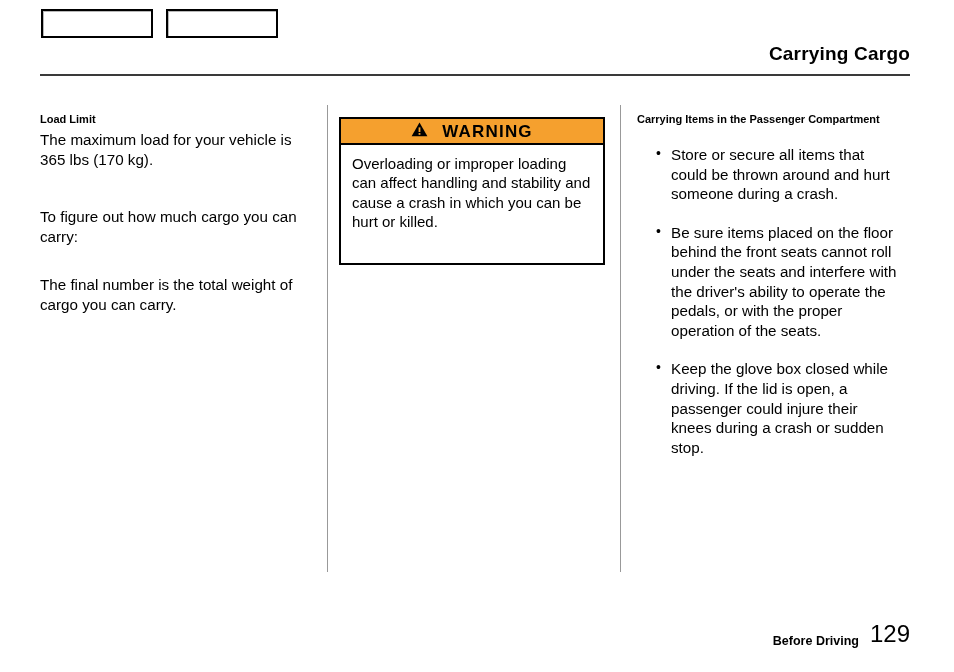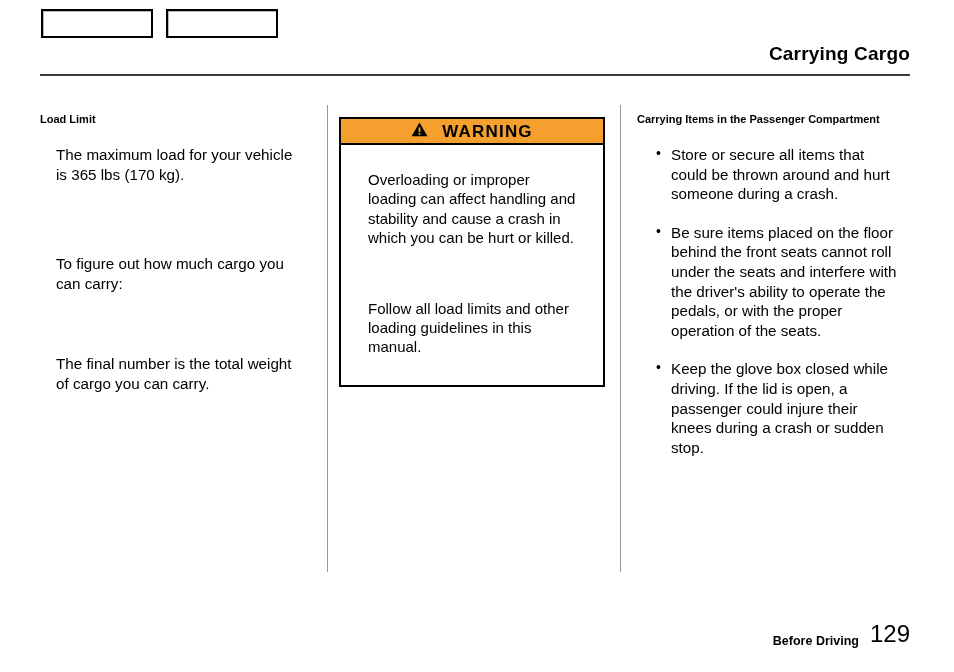--- a/index.html
+++ b/index.html
@@ -73,21 +73,21 @@
   .col-left  { left: 40px;  width: 275px; }
   .col-right { left: 637px; width: 277px; }
 
   .sec-head {
     font-weight: bold;
     font-size: 11px;
     line-height: 19px;
     margin: 0 0 1px 0;
   }
   .para {
-    margin: 16px;
+    margin: 0;
   }
   .gap {
     height: 19px;
   }
   .gap-sm {
     height: 10px;
   }
 
   
   .blist {
@@ -200,21 +200,20 @@
         <path d="M8.5 0.6 L16.4 14.2 L0.6 14.2 Z" fill="#000000"></path>
         <rect x="7.6" y="5.4" width="1.8" height="4.6" fill="#f5a02e"></rect>
         <rect x="7.6" y="11.0" width="1.8" height="1.8" fill="#f5a02e"></rect>
       </svg>
     </span>
     <span class="warning-label">WARNING</span>
   </div>
   <div class="warning-body">
     <p class="para">Overloading or improper loading can affect handling and stability and cause a crash in which you can be hurt or killed.</p>
     <div class="gap"></div>
-    <p class="para">Follow all load limits and other loading guidelines in this manual.</p>
   </div>
 </div>
 
 <div class="column col-right">
   <div class="sec-head">Carrying Items in the Passenger Compartment</div>
   <ul class="blist">
     <li>Store or secure all items that could be thrown around and hurt someone during a crash.</li>
     <li>Be sure items placed on the floor behind the front seats cannot roll under the seats and interfere with the driver's ability to operate the pedals, or with the proper operation of the seats.</li>
     <li>Keep the glove box closed while driving. If the lid is open, a passenger could injure their knees during a crash or sudden stop.</li>
   </ul>

